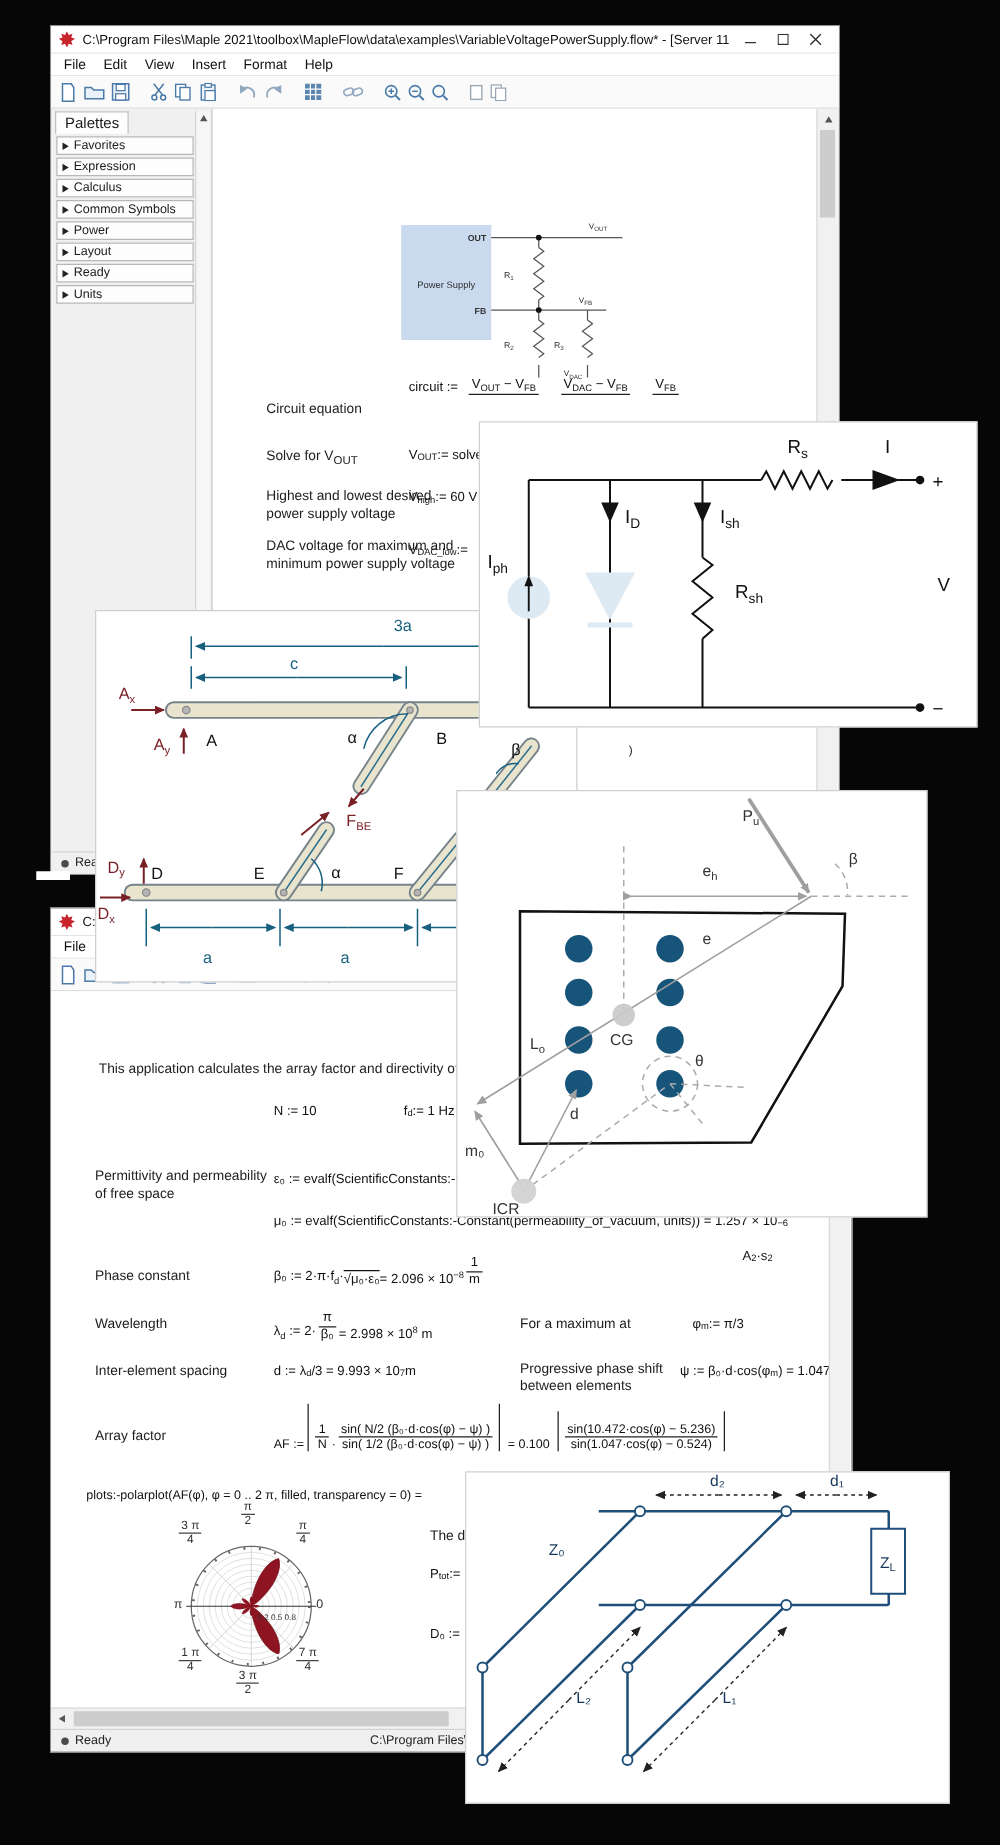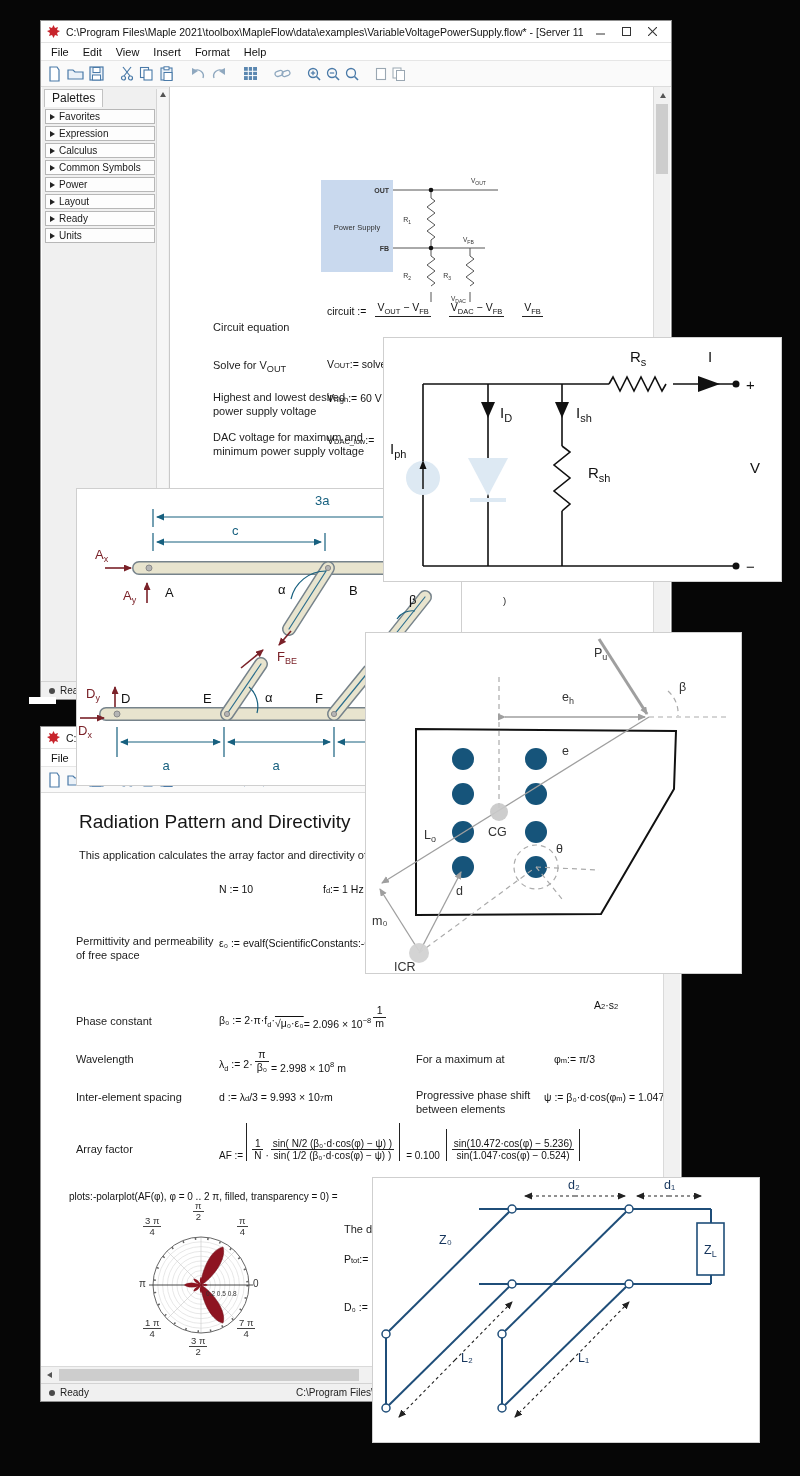--- a/index.html
+++ b/index.html
@@ -404,28 +404,28 @@
           </svg>
         </span>
     </div>
 
     <div style="position:absolute;left:2px;top:68px">
       <div class="tri-l" style="border-right-color:#111;margin-bottom:6px"></div>
       <div class="tri-r" style="border-left-color:#111"></div>
     </div>
 
     <div class="doc" style="left:0px;top:66px;width:624px;height:574px">
-      <div class="h1" style="left:38px;top:18px">Radiation Pattern and Directivity</div>
       <div class="body11" style="left:38px;top:56px;white-space:nowrap">This application calculates the array factor and directivity of a unifo</div>
 
       <div class="eq" style="left:178px;top:90px">N := 10</div>
       <div class="eq" style="left:282px;top:90px">f<sub>d</sub> := 1 Hz</div>
 
       <div class="body11" style="left:35px;top:142px;width:140px">Permittivity and permeability of free space</div>
       <div class="eq" style="left:178px;top:144px">ε₀ := evalf(ScientificConstants:-C</div>
+      <div class="eq" style="left:178px;top:178px">μ₀ := evalf(ScientificConstants:-Constant(permeability_of_vacuum, units)) = 1.257 × 10<sup>−6</sup></div>
       <div class="eq" style="left:553px;top:206px">A<sup>2</sup>·s<sup>2</sup></div>
 
       <div class="body11" style="left:35px;top:222px">Phase constant</div>
       <div class="eq" style="left:178px;top:212px">
         <span>β₀ := 2·π·f<sub>d</sub>·</span>
           <span class="ovl">√μ₀·ε₀</span>
           <span> = 2.096 × 10<sup>−8</sup></span>
         <span class="fr">
             <span class="n">1</span>
             <span class="d">m</span>

